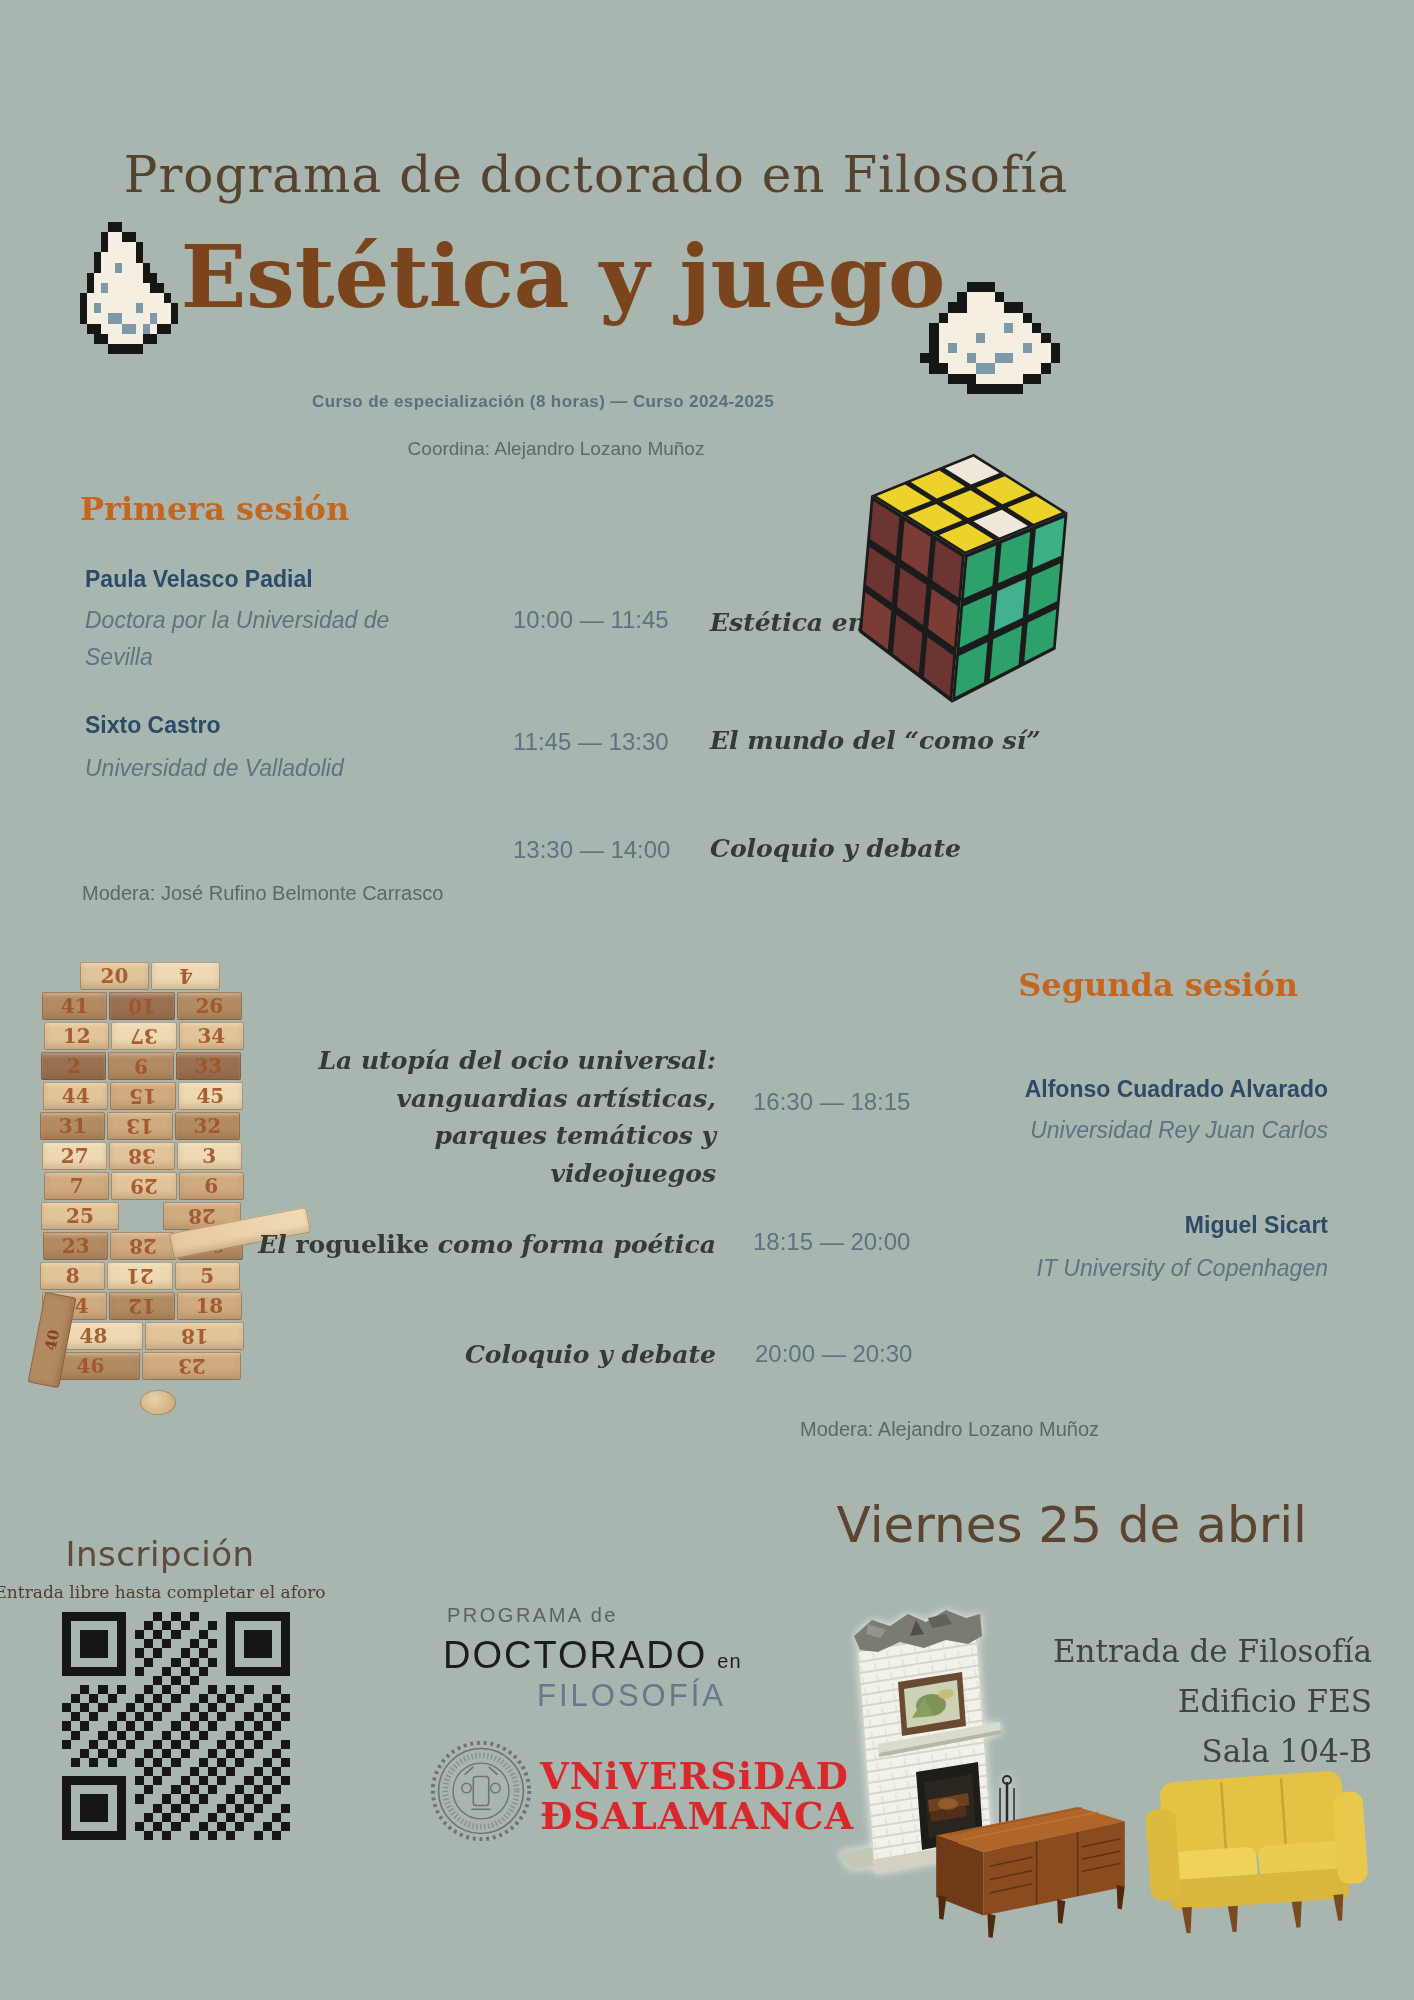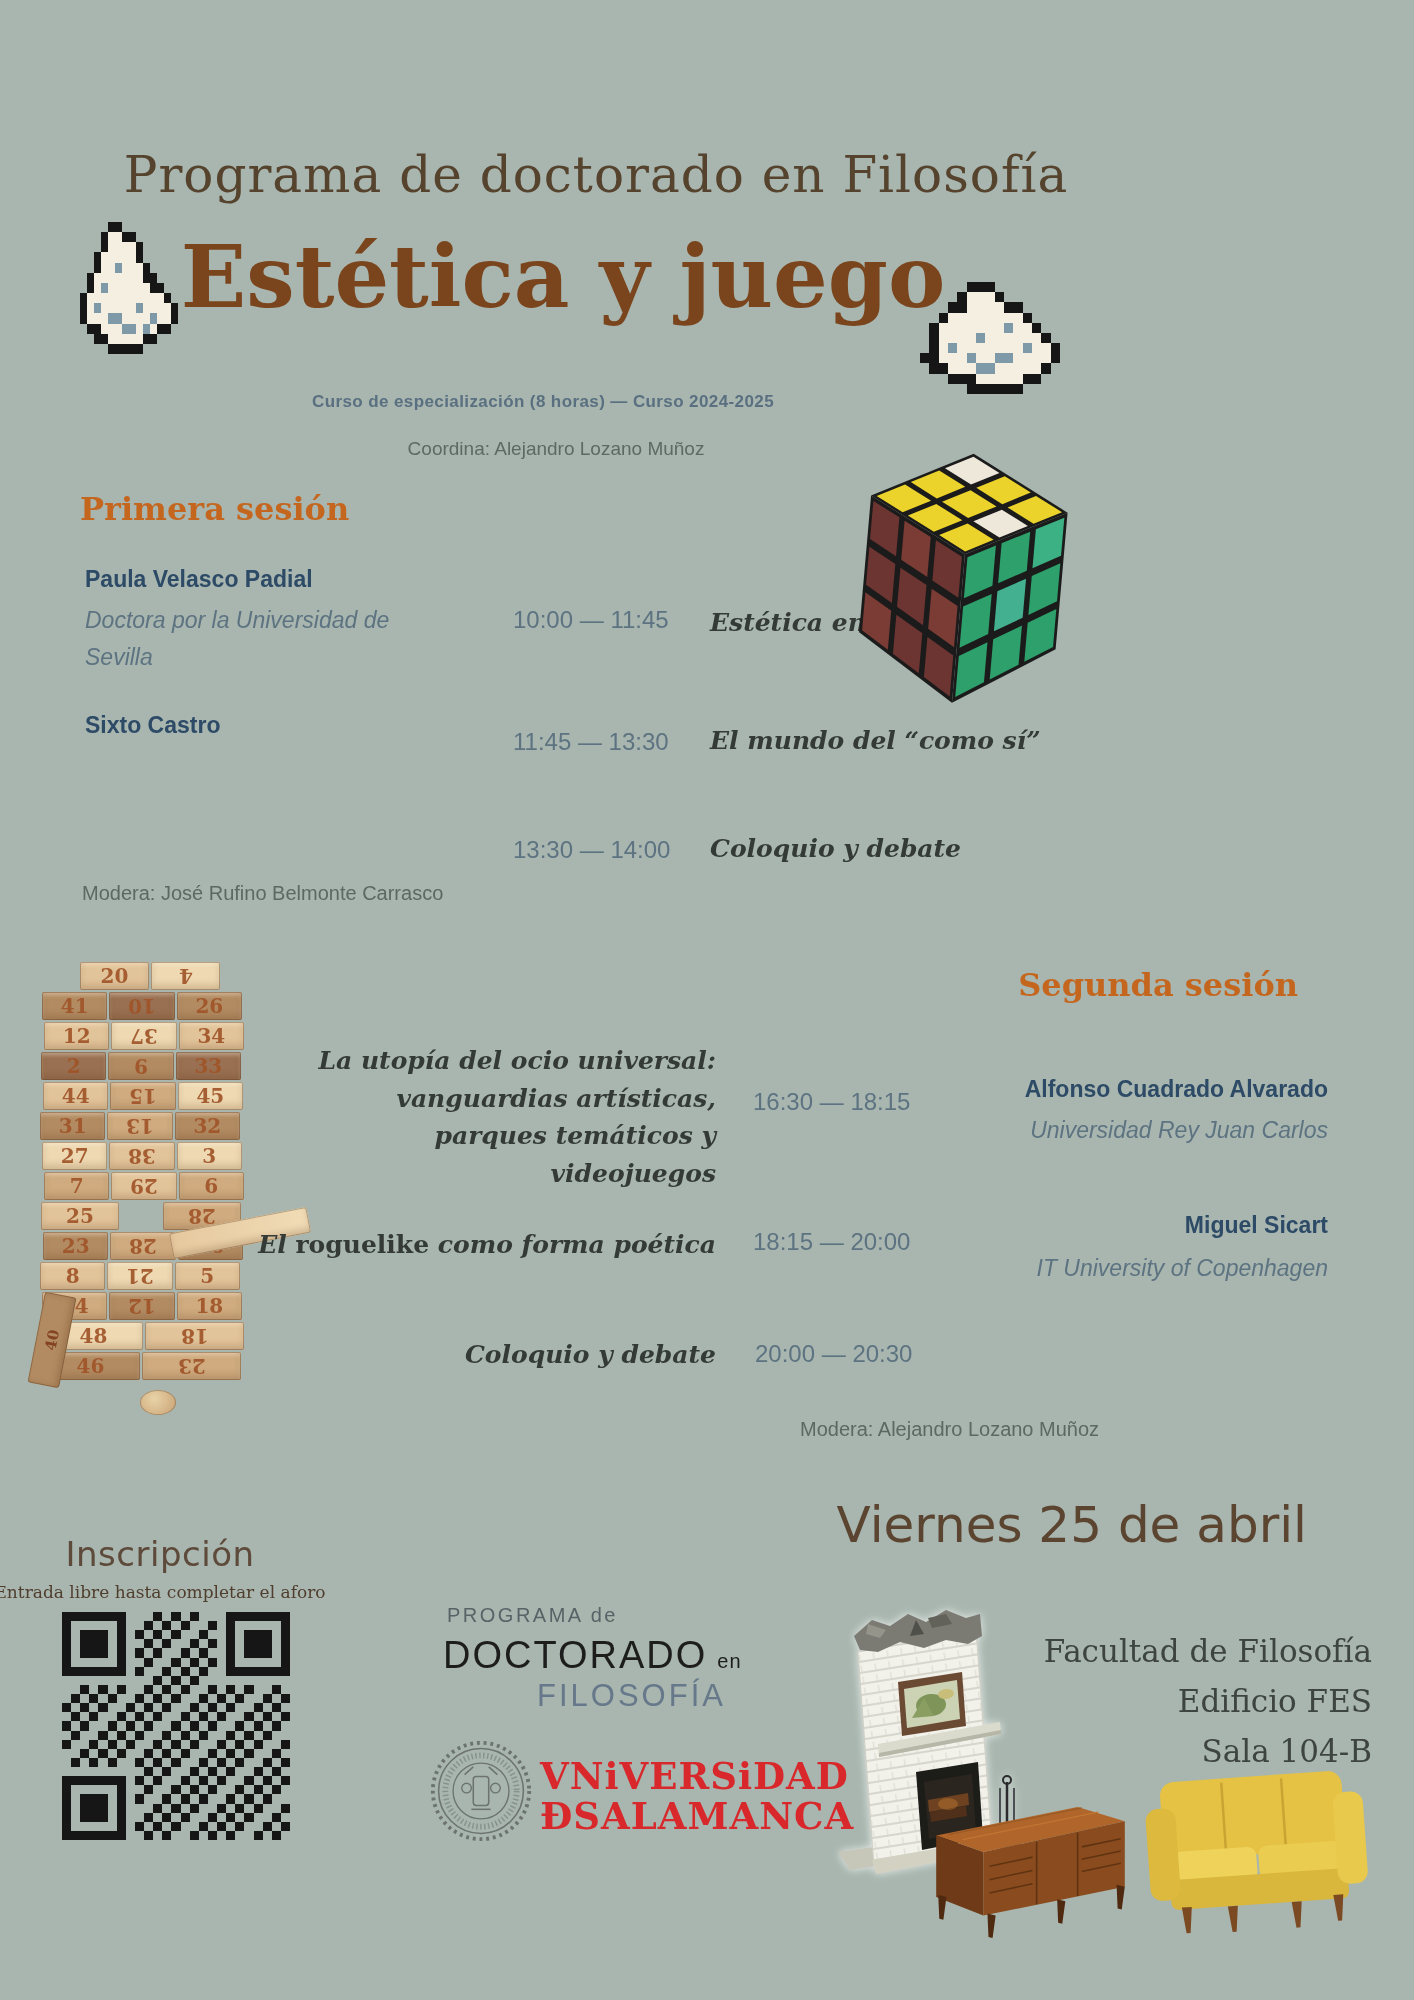--- a/index.html
+++ b/index.html
@@ -446,20 +446,21 @@
     </div>
   <div class="abs ctr" id="course-info">Curso de especialización (8 horas) — Curso 2024-2025</div>
   <div class="abs ctr" id="coordinator">Coordina: Alejandro Lozano Muñoz</div>
 
   <div class="abs shead" id="s1-heading">Primera sesión</div>
   <div class="abs spk" id="s1r1-spk">Paula Velasco Padial</div>
   <div class="abs aff" id="s1r1-aff">Doctora por la Universidad de Sevilla</div>
   <div class="abs time" id="s1r1-time">10:00 — 11:45</div>
   <div class="abs talk" id="s1r1-talk">Estética en juego</div>
   <div class="abs spk" id="s1r2-spk">Sixto Castro</div>
+  <div class="abs aff" id="s1r2-aff">Universidad de Valladolid</div>
   <div class="abs time" id="s1r2-time">11:45 — 13:30</div>
   <div class="abs talk" id="s1r2-talk">El mundo del “como sí”</div>
   <div class="abs time" id="s1r3-time">13:30 — 14:00</div>
   <div class="abs talk" id="s1r3-talk">Coloquio y debate</div>
   <div class="abs mod" id="s1-moderator">Modera: José Rufino Belmonte Carrasco</div>
 
   <svg class="abs" id="rubik" viewBox="0 0 200 250">
       <polygon points="100.0,5.0 192.0,52.0 100.0,99.0 8.0,52.0" fill="#1b1b1b"></polygon>
       <polygon points="100.0,7.6 125.5,20.7 100.0,33.7 74.5,20.7" fill="#eee8da"></polygon>
       <polygon points="130.7,23.3 156.2,36.3 130.7,49.4 105.2,36.3" fill="#ecd32b"></polygon>
@@ -1303,21 +1304,21 @@
     <line x1="72" y1="38" x2="63" y2="30" stroke="#6d7370" stroke-width="1.6"></line>
     <line x1="45" y1="74" x2="65" y2="74" stroke="#6d7370" stroke-width="1.6"></line>
   </svg>
   <div class="abs" id="univ-text">
     <div>VNiVERSiDAD</div>
     <div>ĐSALAMANCA</div>
   </div>
 
   <div class="abs" id="event-date">Viernes 25 de abril</div>
   <div class="abs" id="venue">
-    <div>Facultad de Filosofía</div>
+    <div>Entrada de Filosofía</div>
     <div>Edificio FES</div>
     <div>Sala 104-B</div>
   </div>
 
   <svg class="abs" id="fireplace" viewBox="0 0 210 300">
     <defs>
       <pattern id="brickp" width="14" height="11" patternUnits="userSpaceOnUse" patternTransform="rotate(-9)">
         <rect width="14" height="11" fill="#f2f1ea"></rect>
         <rect y="9" width="14" height="2" fill="#d7d6cc"></rect>
         <rect x="6" y="3" width="1.4" height="6" fill="#e2e1d8"></rect>

